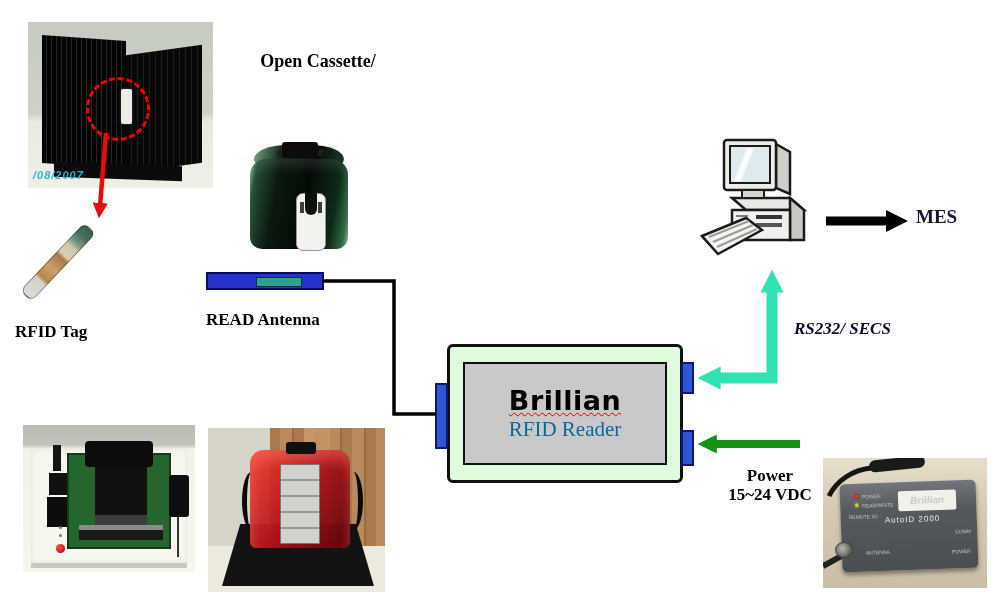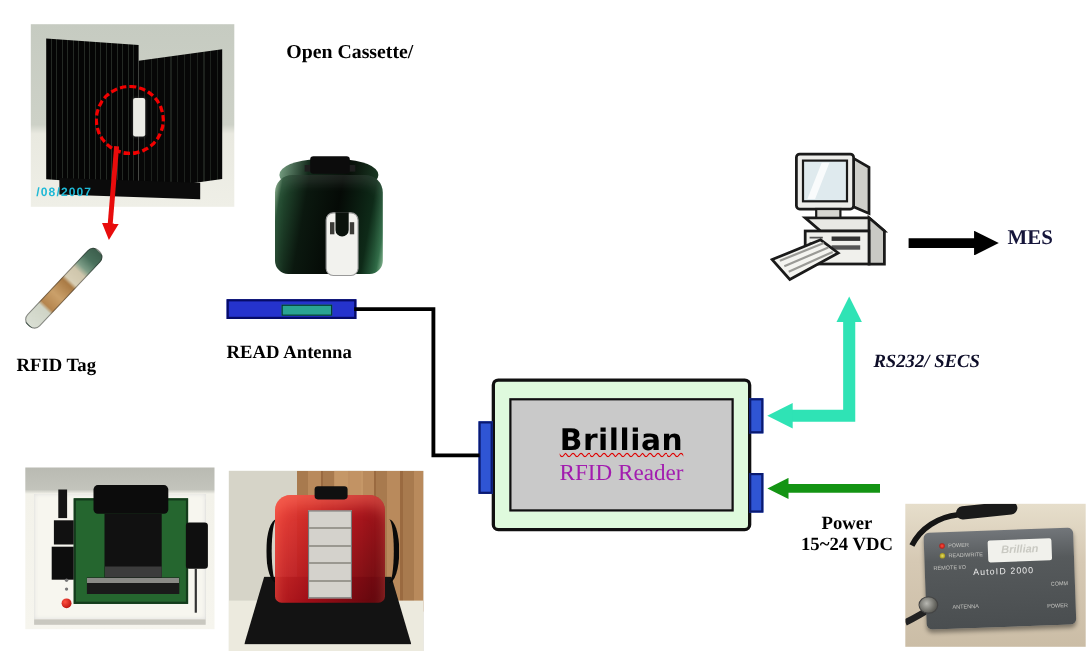--- a/index.html
+++ b/index.html
@@ -6,37 +6,37 @@
   .canvas {
     position:relative; width:991px; height:592px; background:#ffffff;
     overflow:hidden; font-family:"Liberation Serif", serif;
   }
   .abs { position:absolute; }
 
   
   .lbl { font-weight:bold; color:#000; white-space:nowrap; }
   .lbl-tag      { left:15px;  top:322px; font-size:17px; }
   .lbl-antenna  { left:206px; top:310px; font-size:17px; }
-  .lbl-opencas  { left:233px; top:37px;  width:170px; font-size:18px; line-height:21px; text-align:center; }
+  .lbl-opencas  { left:233px; top:51px;  width:170px; font-size:18px; line-height:21px; text-align:center; }
   .lbl-mes      { left:916px; top:206px; font-size:19px; color:#15153a; }
   .lbl-rs232    { left:794px; top:319px; font-size:17px; color:#0d0d28;font-style:italic; }
   .lbl-power    { left:711px; top:466px; width:118px; font-size:17px; line-height:19px; text-align:center; }
   .squiggle { text-decoration:underline wavy #e00000 1px; text-underline-offset:2px; }
 
   
   .photo-cassette { left:28px; top:22px; width:185px; height:166px;
     background:linear-gradient(180deg,#c6cbc1 0%,#cdd1c7 55%,#e9e9e0 60%,#efefe7 100%); }
   .cas-left  { left:14px; top:16px; width:84px; height:128px;
     background:repeating-linear-gradient(90deg,#050505 0 4px,#242924 4px 5px); transform:skewY(4deg); }
   .cas-right { left:98px; top:28px; width:76px; height:118px;
     background:repeating-linear-gradient(90deg,#070707 0 5px,#1d211d 5px 6px); transform:skewY(-8deg); }
   .cas-base  { left:26px; top:142px; width:128px; height:15px; background:#0b0b0b; transform:skewY(2deg); }
   .cas-tag   { left:93px; top:67px; width:11px; height:35px; background:#ecece6; border-radius:2px; box-shadow:0 0 3px #444; }
   .cas-circle{ left:58px; top:55px; width:58px; height:58px; border:3px dashed #f20000; border-radius:50%; }
-  .cas-date  { left:5px; bottom:7px; font-size:11px; font-weight:bold; 
+  .cas-date  { left:5px; bottom:7px; font-size:11px; font-weight:bold; font-style:italic;
     color:#1fb9d6; font-family:"Liberation Sans", sans-serif; letter-spacing:1px; }
 
   
   .tag-img { left:22px; top:215px; width:85px; height:85px; }
   .tag-capsule { left:-11px; top:39px; width:92px; height:14px; border-radius:7px;
     border:1px solid rgba(40,40,40,.45);
     background:linear-gradient(90deg,#dadfd4 0%,#cfd4c6 22%,#b5854e 26%,#caa06a 40%,#a97a44 56%,#d8cfb6 60%,#cfc6ac 72%,#7c9c86 78%,#49705c 88%,#3c5e4c 100%);
     transform:rotate(-46.7deg); }
 
   
@@ -61,21 +61,21 @@
     background:#2aa392; border:1px solid #03332e; }
 
   
   .reader { left:447px; top:344px; width:236px; height:139px; background:#dffadd;
     border:3px solid #101010; border-radius:6px; box-sizing:border-box; }
   .reader-inner { left:13px; top:15px; width:204px; height:103px; background:#c9c9c9;
     border:2px solid #101010; box-sizing:border-box;
     display:flex; flex-direction:column; align-items:center; justify-content:center; }
   .reader-title { font-family:"DejaVu Sans", sans-serif; font-weight:900; font-size:27px;
     letter-spacing:.5px; color:#000; }
-  .reader-sub { font-size:21px; color:#a21caf; margin-top:1px; }
+  .reader-sub { font-size:21px; color:#0369a1; margin-top:1px; }
   .conn { background:#2f55d4; border:2px solid #0a1a70; box-sizing:border-box; }
   .conn-left { left:435px; top:383px; width:13px; height:66px; }
   .conn-rtop { left:681px; top:362px; width:13px; height:32px; }
   .conn-rbot { left:681px; top:430px; width:13px; height:36px; }
 
   
   .computer { left:700px; top:136px; width:114px; height:128px; }
 
   
   .photo-station { left:23px; top:425px; width:172px; height:147px;

